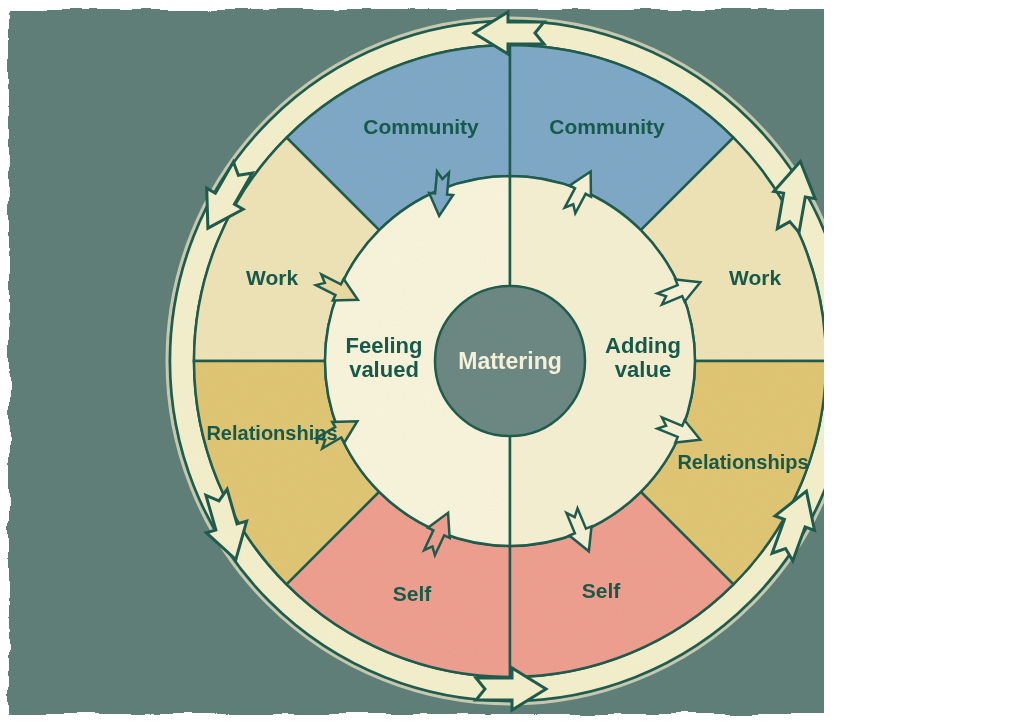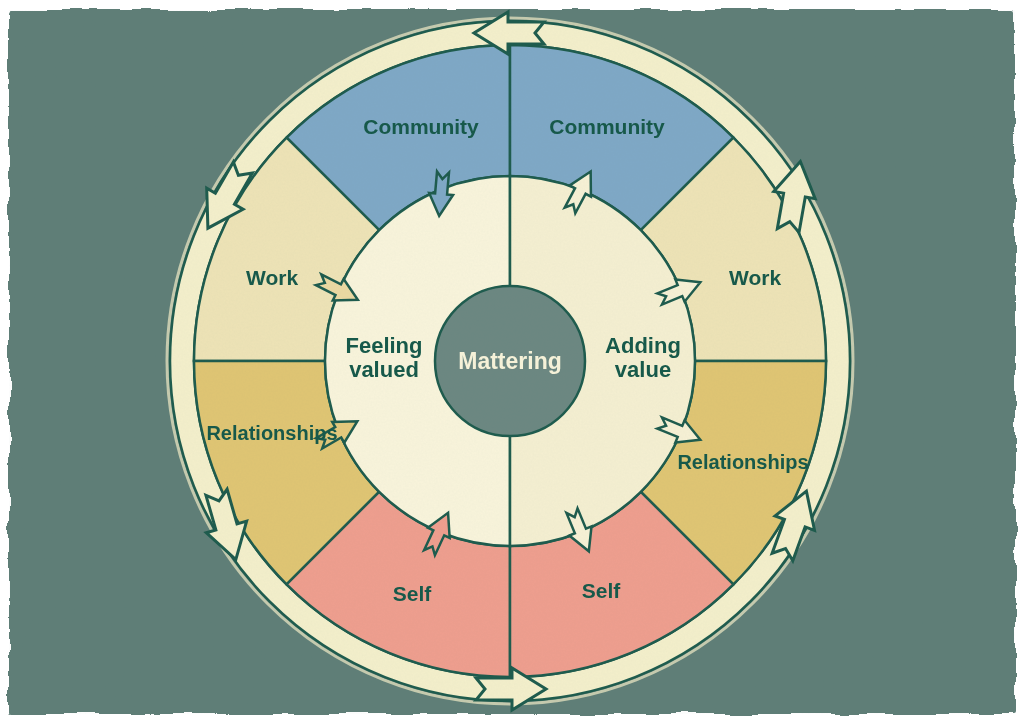--- a/index.html
+++ b/index.html
@@ -1,17 +1,17 @@
 <!DOCTYPE html>
 <html style="--outline: #1e5b4d; --label: #17594a; --center-text: #f5f1d8;"><head>
 <meta charset="utf-8">
 <style>
   html, body { margin: 0; padding: 0; background: #ffffff; }
   .stage {
-    width: 1024px; height: 723px; position: relative;
+    width: 824px; height: 723px; position: relative;
     background: #ffffff; overflow: hidden;
     font-family: "Liberation Sans", sans-serif;
   }
   svg { display: block; }
   .outlined   { stroke: var(--outline, #1e5b4d); stroke-width: 2.5; stroke-linejoin: miter; }
   .thin-line  { stroke: var(--outline, #1e5b4d); stroke-width: 2.5; fill: none; }
   .big-arrow  { stroke: var(--outline, #1e5b4d); stroke-width: 3; stroke-linejoin: miter; }
   .seg-label  { font: 700 21px "Liberation Sans", sans-serif; fill: var(--label, #17594a); text-anchor: middle; }
   .rel-size   { font-size: 20px; }
   .inner-label  { font: 700 22px "Liberation Sans", sans-serif; fill: var(--label, #17594a); text-anchor: middle; }

